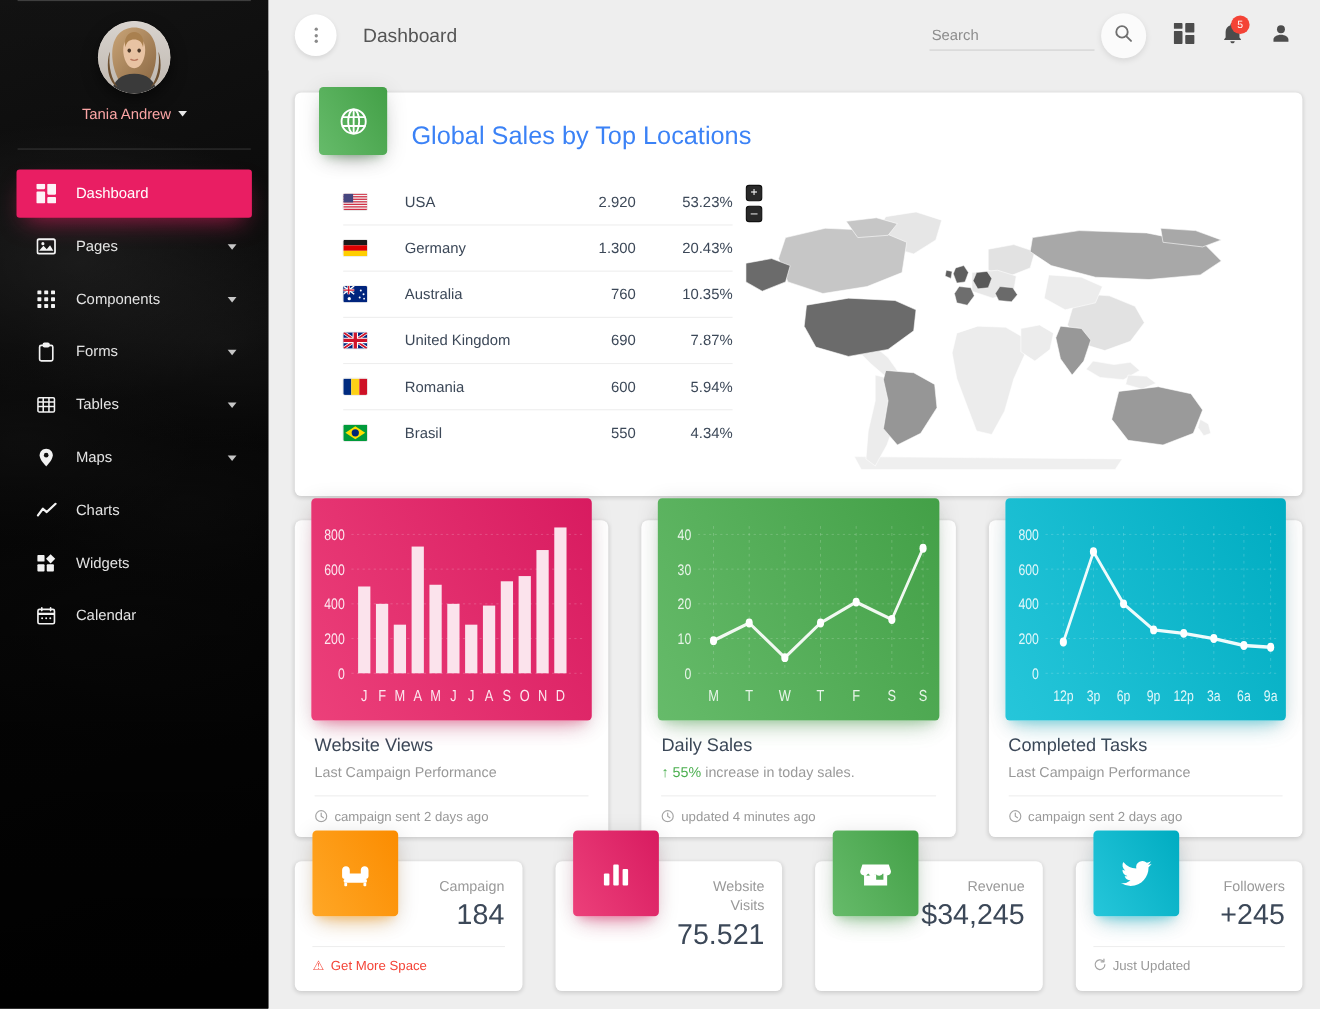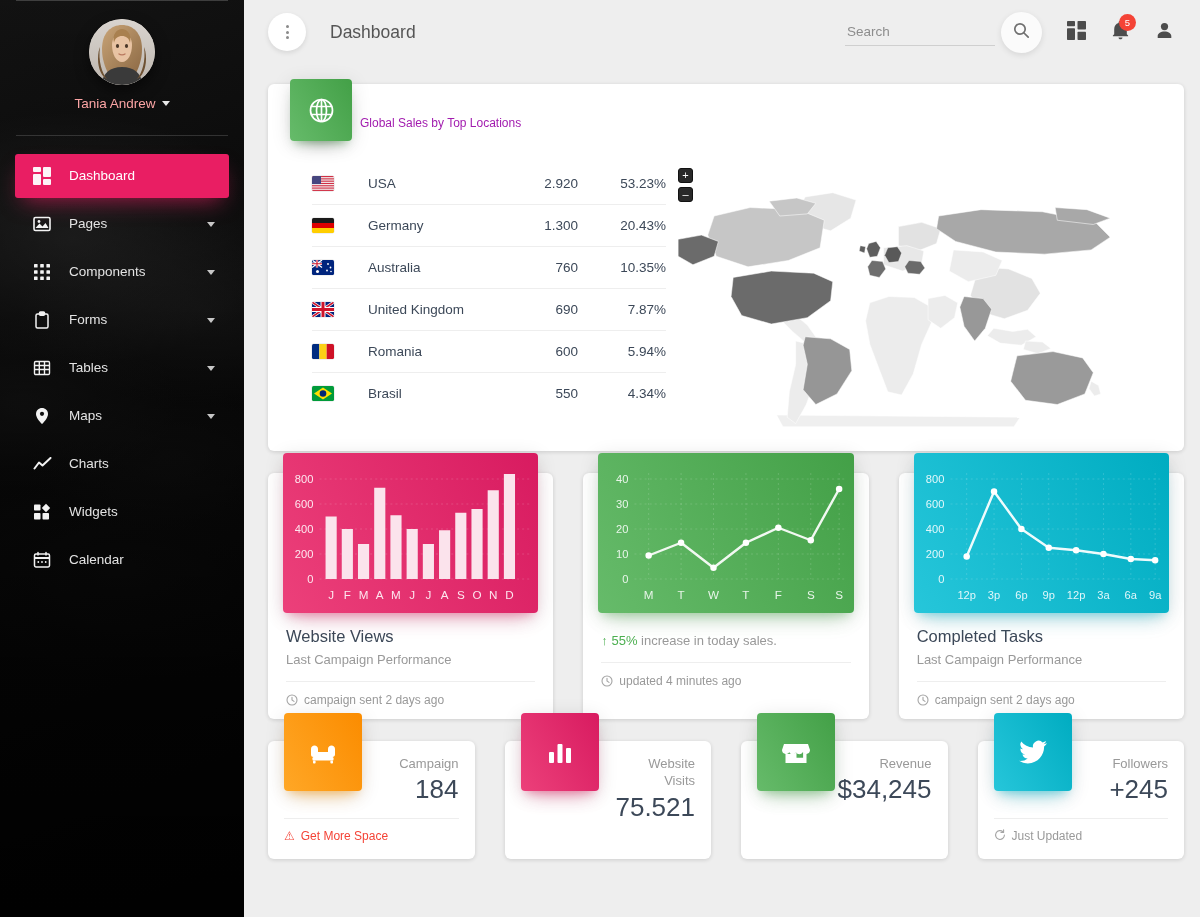--- a/index.html
+++ b/index.html
@@ -128,21 +128,21 @@
 
   
   .gs-card { margin-top: 20px; padding: 0 0 22px; min-height: 364px; }
   .gs-header { display: flex; align-items: center; height: 78px; padding-left: 22px; }
   .gs-icon {
     width: 62px; height: 62px; border-radius: 4px; margin-top: -26px;
     background: linear-gradient(60deg, #66bb6a, #43a047);
     box-shadow: 0 10px 20px -12px rgba(0,0,0,0.42), 0 4px 20px 0 rgba(0,0,0,0.12), 0 7px 8px -5px rgba(76,175,80,0.4);
     display: flex; align-items: center; justify-content: center; color: #fff;
   }
-  .gs-title { margin-left: 8px; font-size: 12px; color: #a21caf; font-weight: 400; }
+  .gs-title { margin-left: 22px; font-size: 23px; color: #3b82f6; font-weight: 400; }
   .gs-body { display: flex; padding: 0 26px; }
   .gs-table { width: 372px; padding-left: 18px; }
   .gs-row {
     display: flex; align-items: center; height: 42px;
     border-top: 1px solid #eeeeee; font-size: 13.5px; color: #3c4858;
   }
   .gs-row:first-child { border-top: none; }
   .flag { width: 22px; height: 15px; border-radius: 1.5px; overflow: hidden; box-shadow: 0 0 0 0.5px rgba(0,0,0,0.12); }
   .flag svg { display: block; }
   .gs-name { flex: 1; padding-left: 34px; }
@@ -155,21 +155,21 @@
     color: #fff; font-size: 11px; line-height: 1; cursor: pointer; padding: 0;
     display: flex; align-items: center; justify-content: center;
     font-family: "Liberation Sans", sans-serif;
   }
   .map-svg { display: block; width: 100%; height: auto; }
 
   
   .charts-row { display: flex; gap: 30px; margin-top: 22px; }
   .chart-card { flex: 1; padding-bottom: 0; }
   .chart-figure {
-    height: 160px; margin: -20px 15px 0; border-radius: 4px; position: relative; overflow: hidden;
+    height: 202px; margin: -20px 15px 0; border-radius: 4px; position: relative; overflow: hidden;
   }
   .chart-figure.pink { background: linear-gradient(60deg, #ec407a, #d81b60);
     box-shadow: 0 12px 20px -10px rgba(233,30,99,0.38), 0 4px 20px 0 rgba(0,0,0,0.12), 0 7px 8px -5px rgba(233,30,99,0.25); }
   .chart-figure.green { background: linear-gradient(60deg, #66bb6a, #43a047);
     box-shadow: 0 12px 20px -10px rgba(76,175,80,0.38), 0 4px 20px 0 rgba(0,0,0,0.12), 0 7px 8px -5px rgba(76,175,80,0.25); }
   .chart-figure.cyan { background: linear-gradient(60deg, #26c6da, #00acc1);
     box-shadow: 0 12px 20px -10px rgba(0,188,212,0.38), 0 4px 20px 0 rgba(0,0,0,0.12), 0 7px 8px -5px rgba(0,188,212,0.25); }
   .chart-figure svg { display: block; width: 100%; height: 100%; }
   .chart-body { padding: 14px 18px 0; }
   .chart-title { font-size: 16.5px; color: #3c4858; font-weight: 400; }
@@ -723,20 +723,21 @@
                   <text x="82" y="146">T</text>
                   <text x="114" y="146">W</text>
                 <text x="146" y="146">T</text>
                   <text x="178" y="146">F</text>
                   <text x="210" y="146">S</text>
                 <text x="238" y="146">S</text>
               </g>
             </svg>
           </div>
           <div class="chart-body">
+            <h3 class="chart-title">Daily Sales</h3>
             <p class="chart-sub">
               <span class="up">↑</span>
               <span class="up">55%</span>
               <span>increase in today sales.</span>
             </p>
           </div>
           <div class="chart-foot">
             <span>
               <svg width="12" height="12" viewBox="0 0 12 12" fill="none" stroke="#a5a5a5" stroke-width="1.1">
                   <circle cx="6" cy="6" r="5"></circle>

